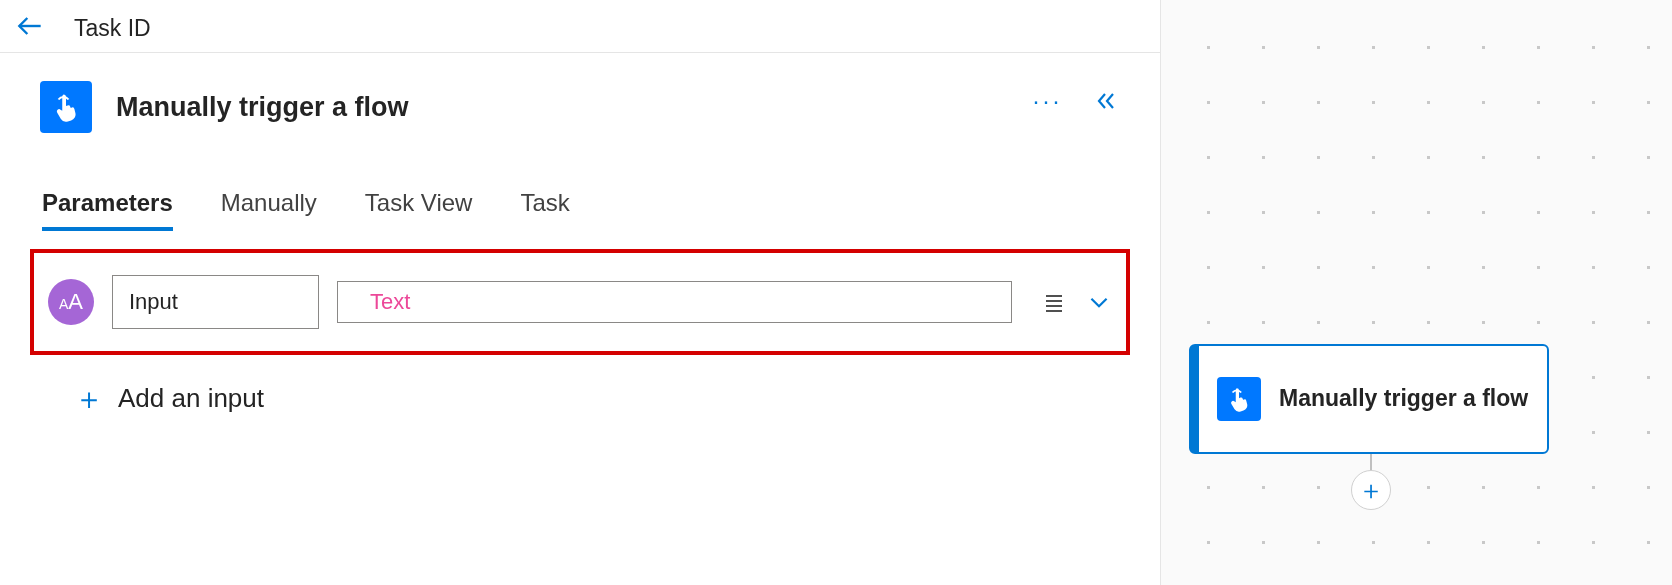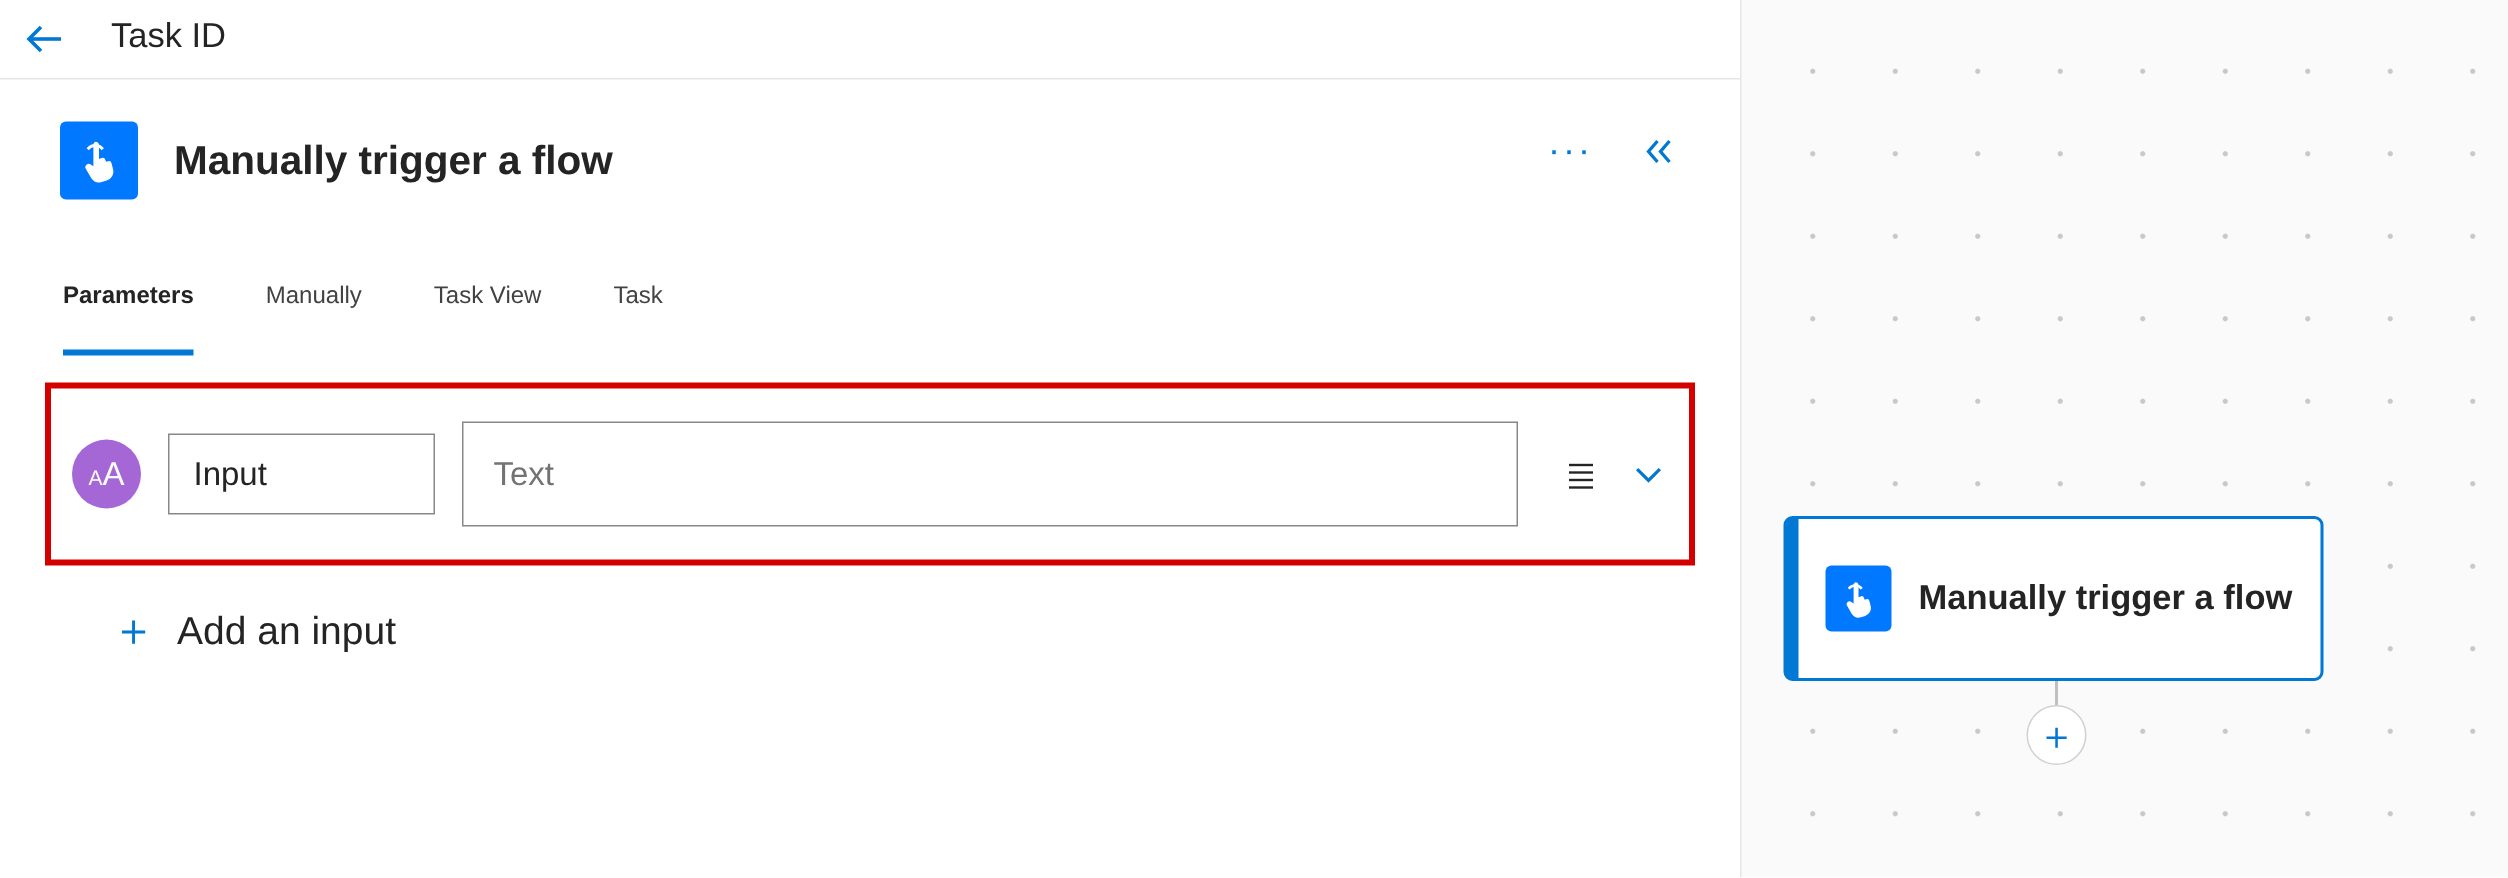--- a/index.html
+++ b/index.html
@@ -16,21 +16,21 @@
       flex: 1;
       background: #fafafa;
       background-image: radial-gradient(circle, #c8c8c8 1.5px, transparent 1.5px);
       background-size: 55px 55px;
       background-position: 20px 20px;
       border-left: 1px solid #e5e5e5;
       position: relative;
     }
     .top-bar {
       display: flex;
-      align-items: flex-start;
+      align-items: flex-end;
       padding: 10px 14px;
       border-bottom: 1px solid #e5e5e5;
       gap: 28px;
     }
     .back-arrow { color: #0078d4; display:flex; align-items:center; cursor:pointer; }
     .top-title { font-size: 23px; color: #242424; }
     .card-header {
       display: flex;
       align-items: center;
       padding: 28px 40px 10px 40px;
@@ -49,23 +49,23 @@
       position: absolute; right: 40px; top: 36px;
       display:flex; align-items:center; gap: 30px;
     }
     .more-dots { color: #0078d4; font-size: 24px; letter-spacing: 2px; cursor:pointer; line-height:1; }
     .collapse-chevrons { color: #0078d4; cursor:pointer; display:flex; }
     .tabs {
       display:flex; gap: 48px;
       padding: 46px 42px 0 42px;
     }
     .tab {
-      font-size: 16px;
+      font-size: 24px;
       color: #424242;
-      padding-bottom: 26px;
+      padding-bottom: 10px;
       cursor: pointer;
     }
     .tab.active {
       font-weight: 600;
       color: #242424;
       border-bottom: 4px solid #0078d4;
     }
     .highlight-box {
       margin: 18px 30px 0 30px;
       border: 4px solid #d40000;
@@ -75,34 +75,34 @@
     .text-type-circle {
       width: 46px; height: 46px; border-radius: 50%;
       background: #a566d6;
       color:#fff;
       display:flex; align-items:center; justify-content:center;
       font-size: 20px;
     }
     .input-name-box {
       border: 1px solid #8a8886;
       height: 54px;
-      width: 178px;
+      width: 207px;
       display:flex; align-items:center;
       padding: 0 16px;
       font-size: 22px;
       color: #242424;
     }
     .input-value-box {
       border: 1px solid #8a8886;
-      height: 70px;
+      height: 42px;
       flex: 1;
       display:flex; align-items:center;
-      padding: 0 20px;
+      padding: 0 32px;
       font-size: 22px;
-      color: #737373;
+      color: #ec4899;
     }
     .row-actions { display:flex; align-items:center; gap: 20px; margin-left: 12px;}
     .hamburger-icon { color:#242424; cursor:pointer; display:flex; }
     .expand-chevron { color:#0078d4; cursor:pointer; display:flex; }
     .add-input-row {
       display:flex; align-items:center; gap: 14px;
       padding: 28px 0 0 74px;
       cursor:pointer;
     }
     .plus-icon { color:#0078d4; font-size: 30px; line-height:1; }

